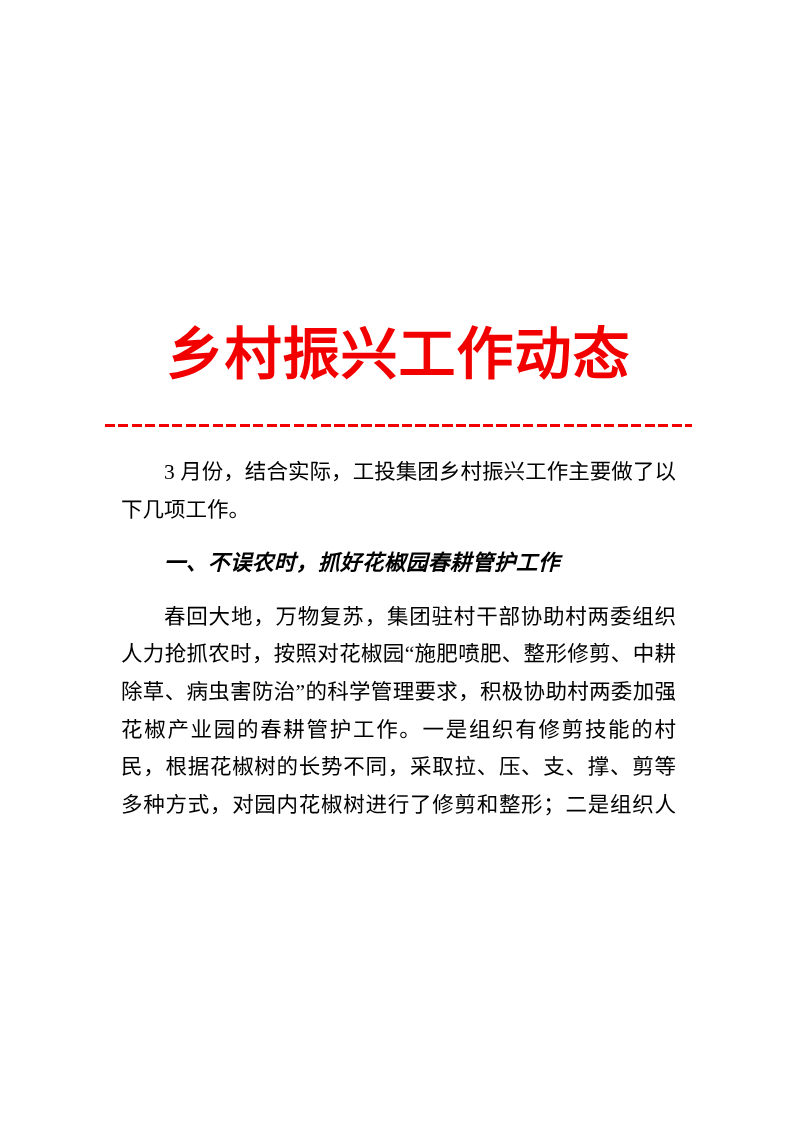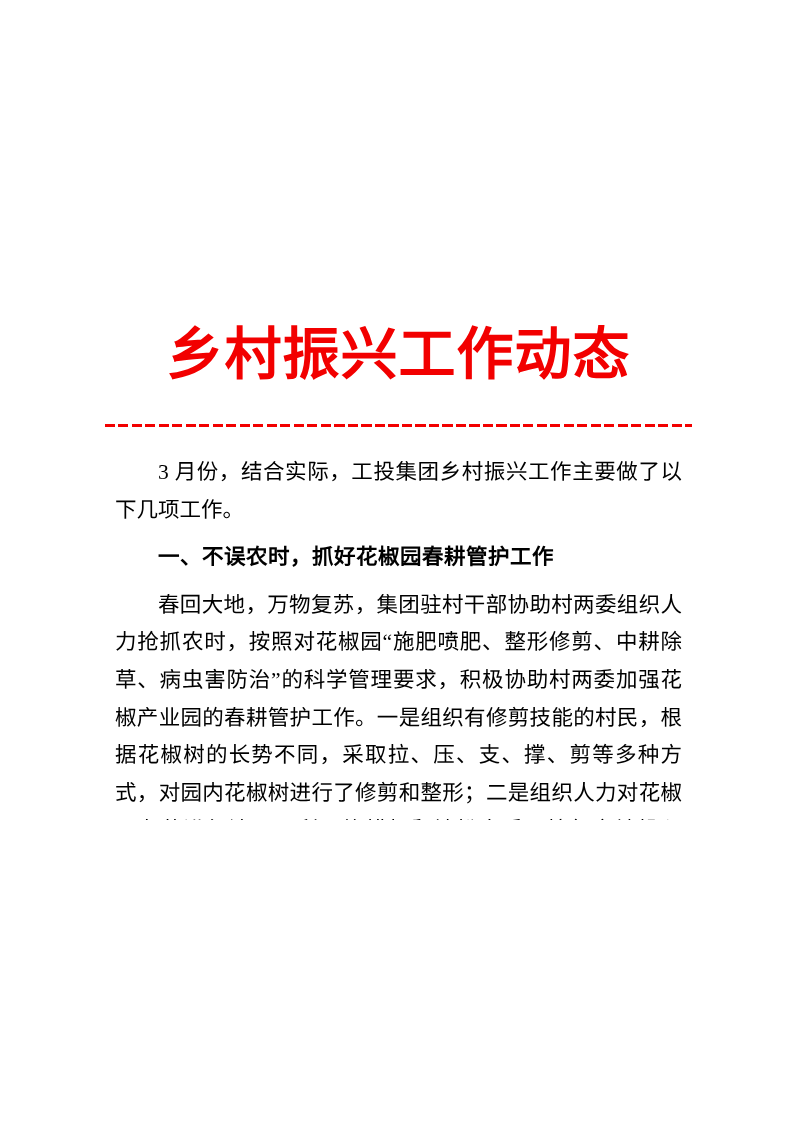--- a/index.html
+++ b/index.html
@@ -50,31 +50,32 @@
       transparent 10px,
       transparent 13.5px);
   }
   .body-text{
     margin-top:27px;
     font-size:21.5px;
     line-height:37.6px;
     text-align:justify;
   }
   .body-text p{
-    margin:10px;
+    margin:16px;
     text-indent:2em;
   }
   .section-heading{
     margin:0;
     text-indent:2em;
     font-family:"Liberation Sans","DejaVu Sans",sans-serif;
     font-weight:bold;
     font-size:21.5px;
     line-height:37.6px;
     letter-spacing:0.5px;
+    font-style:italic;
   }
 </style>
 </head>
 <body>
 
 <div class="page">
 
   <div class="doc-title">乡村振兴工作动态</div>
 
 

